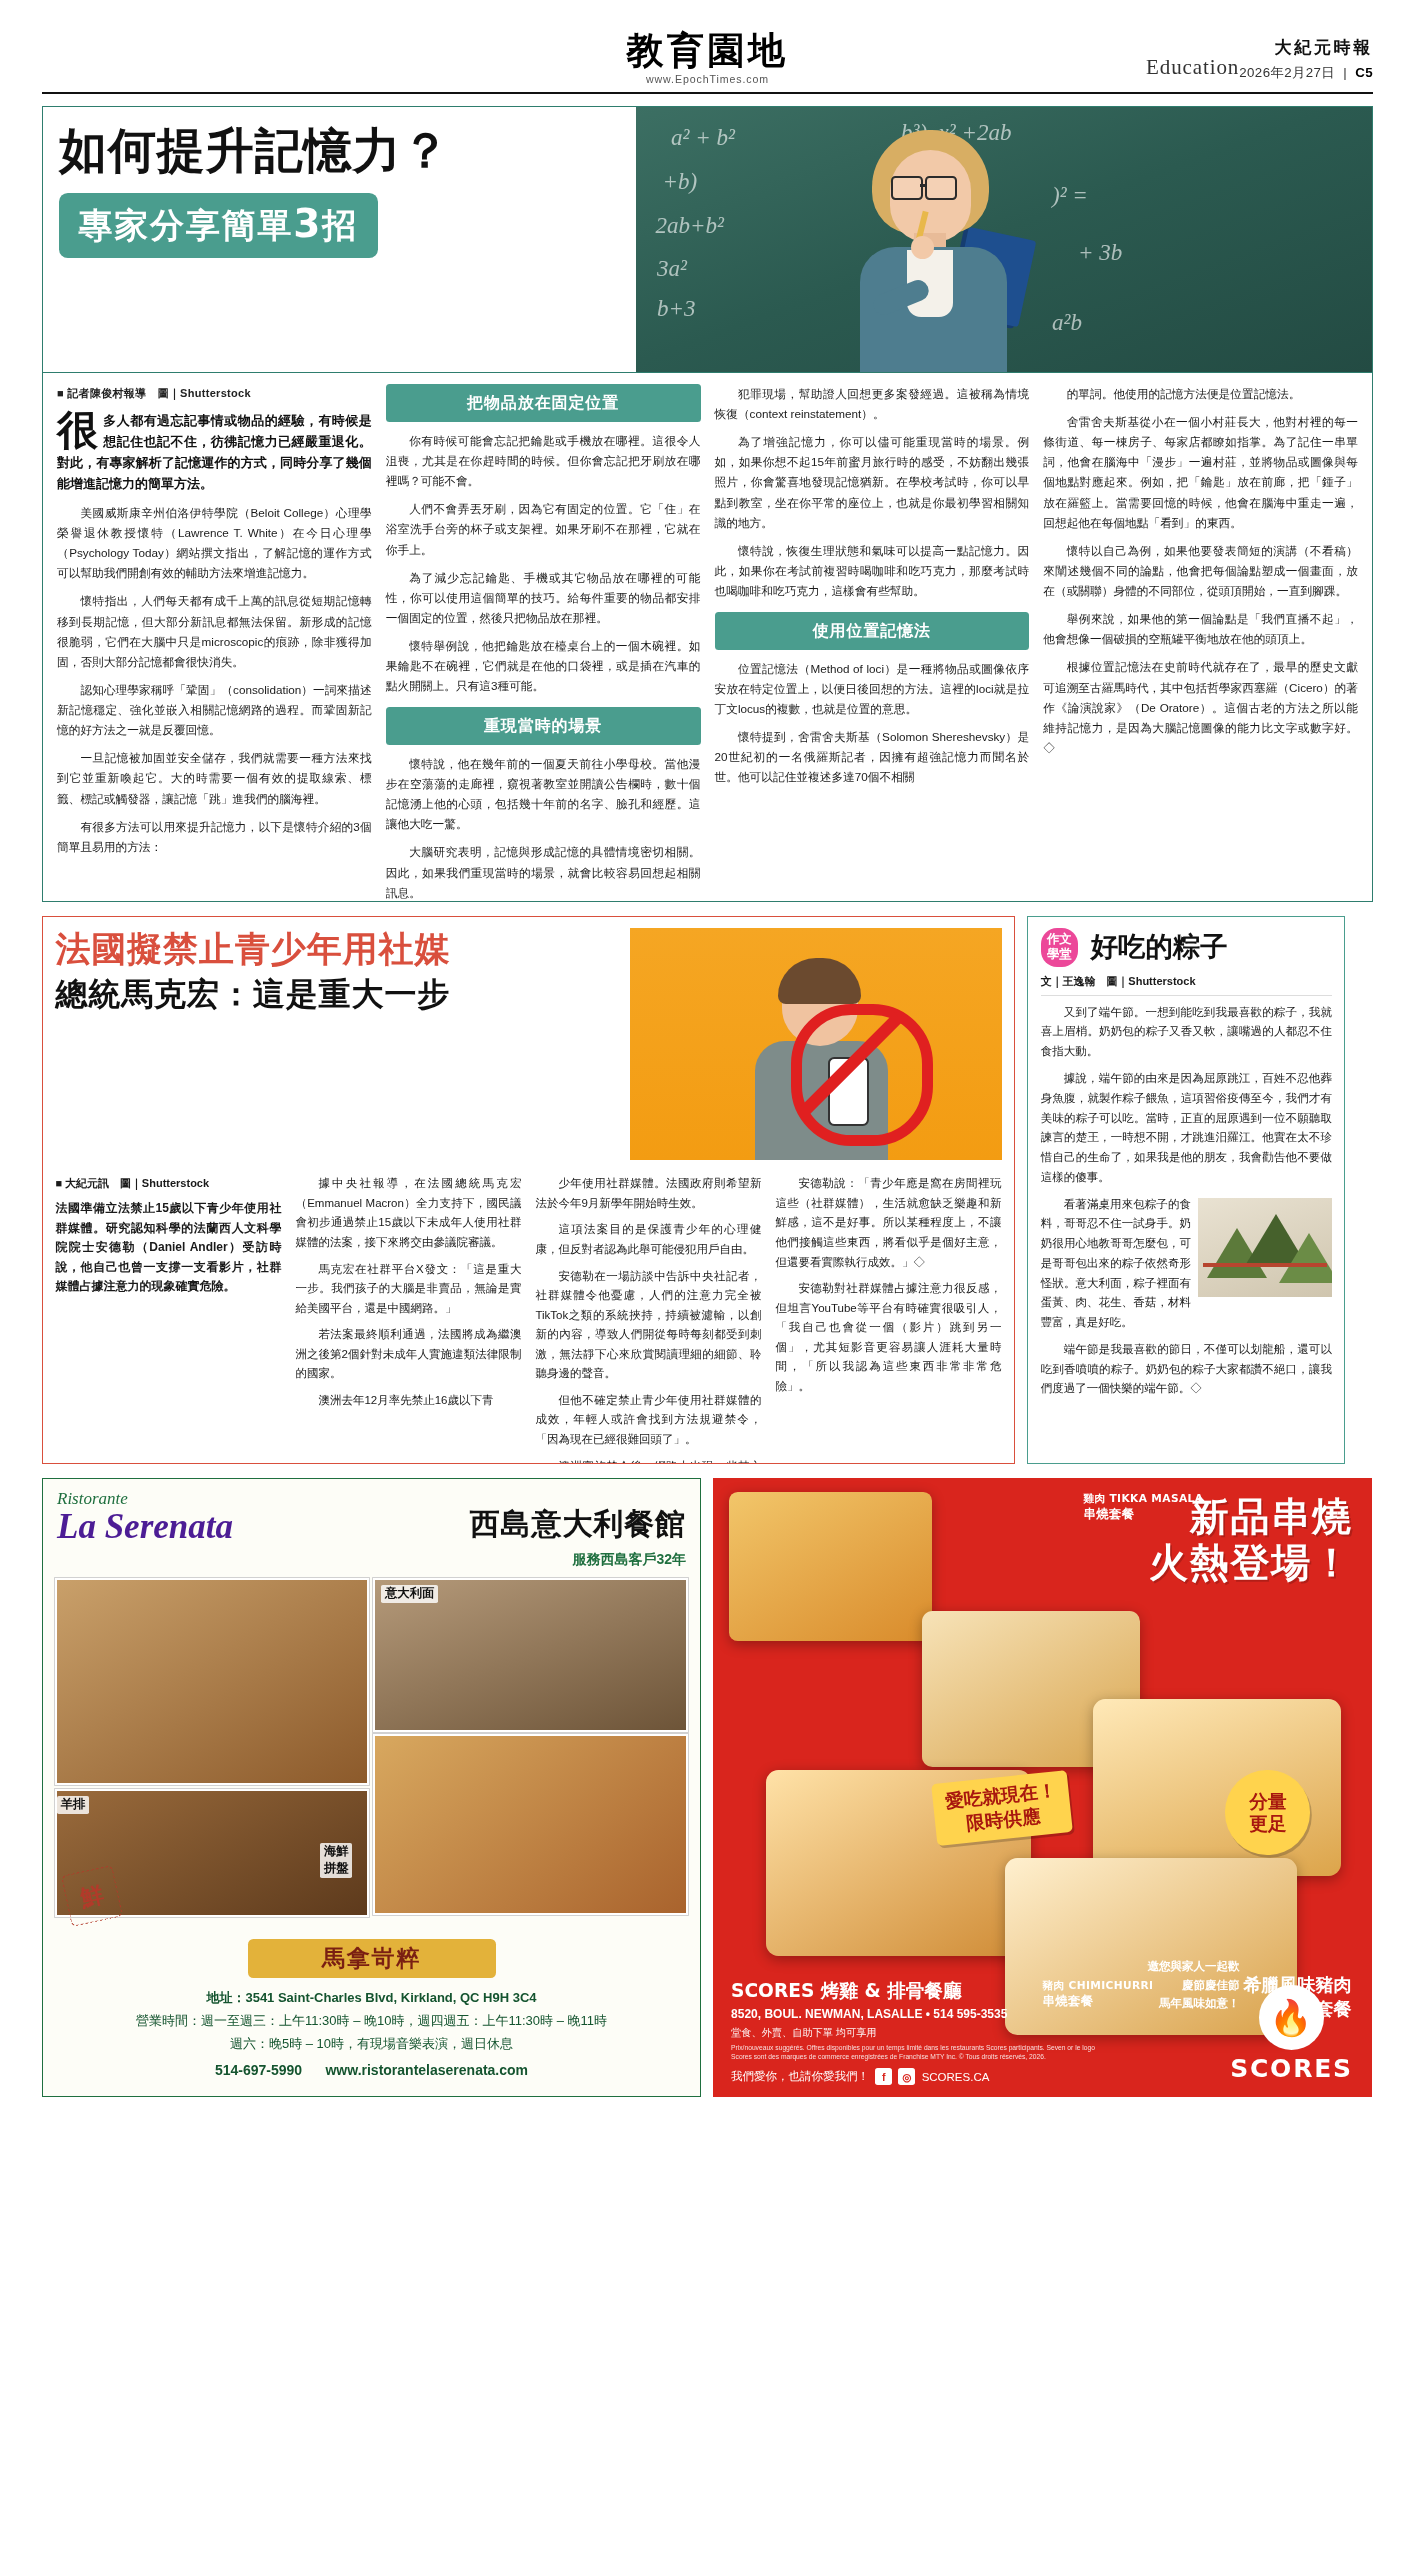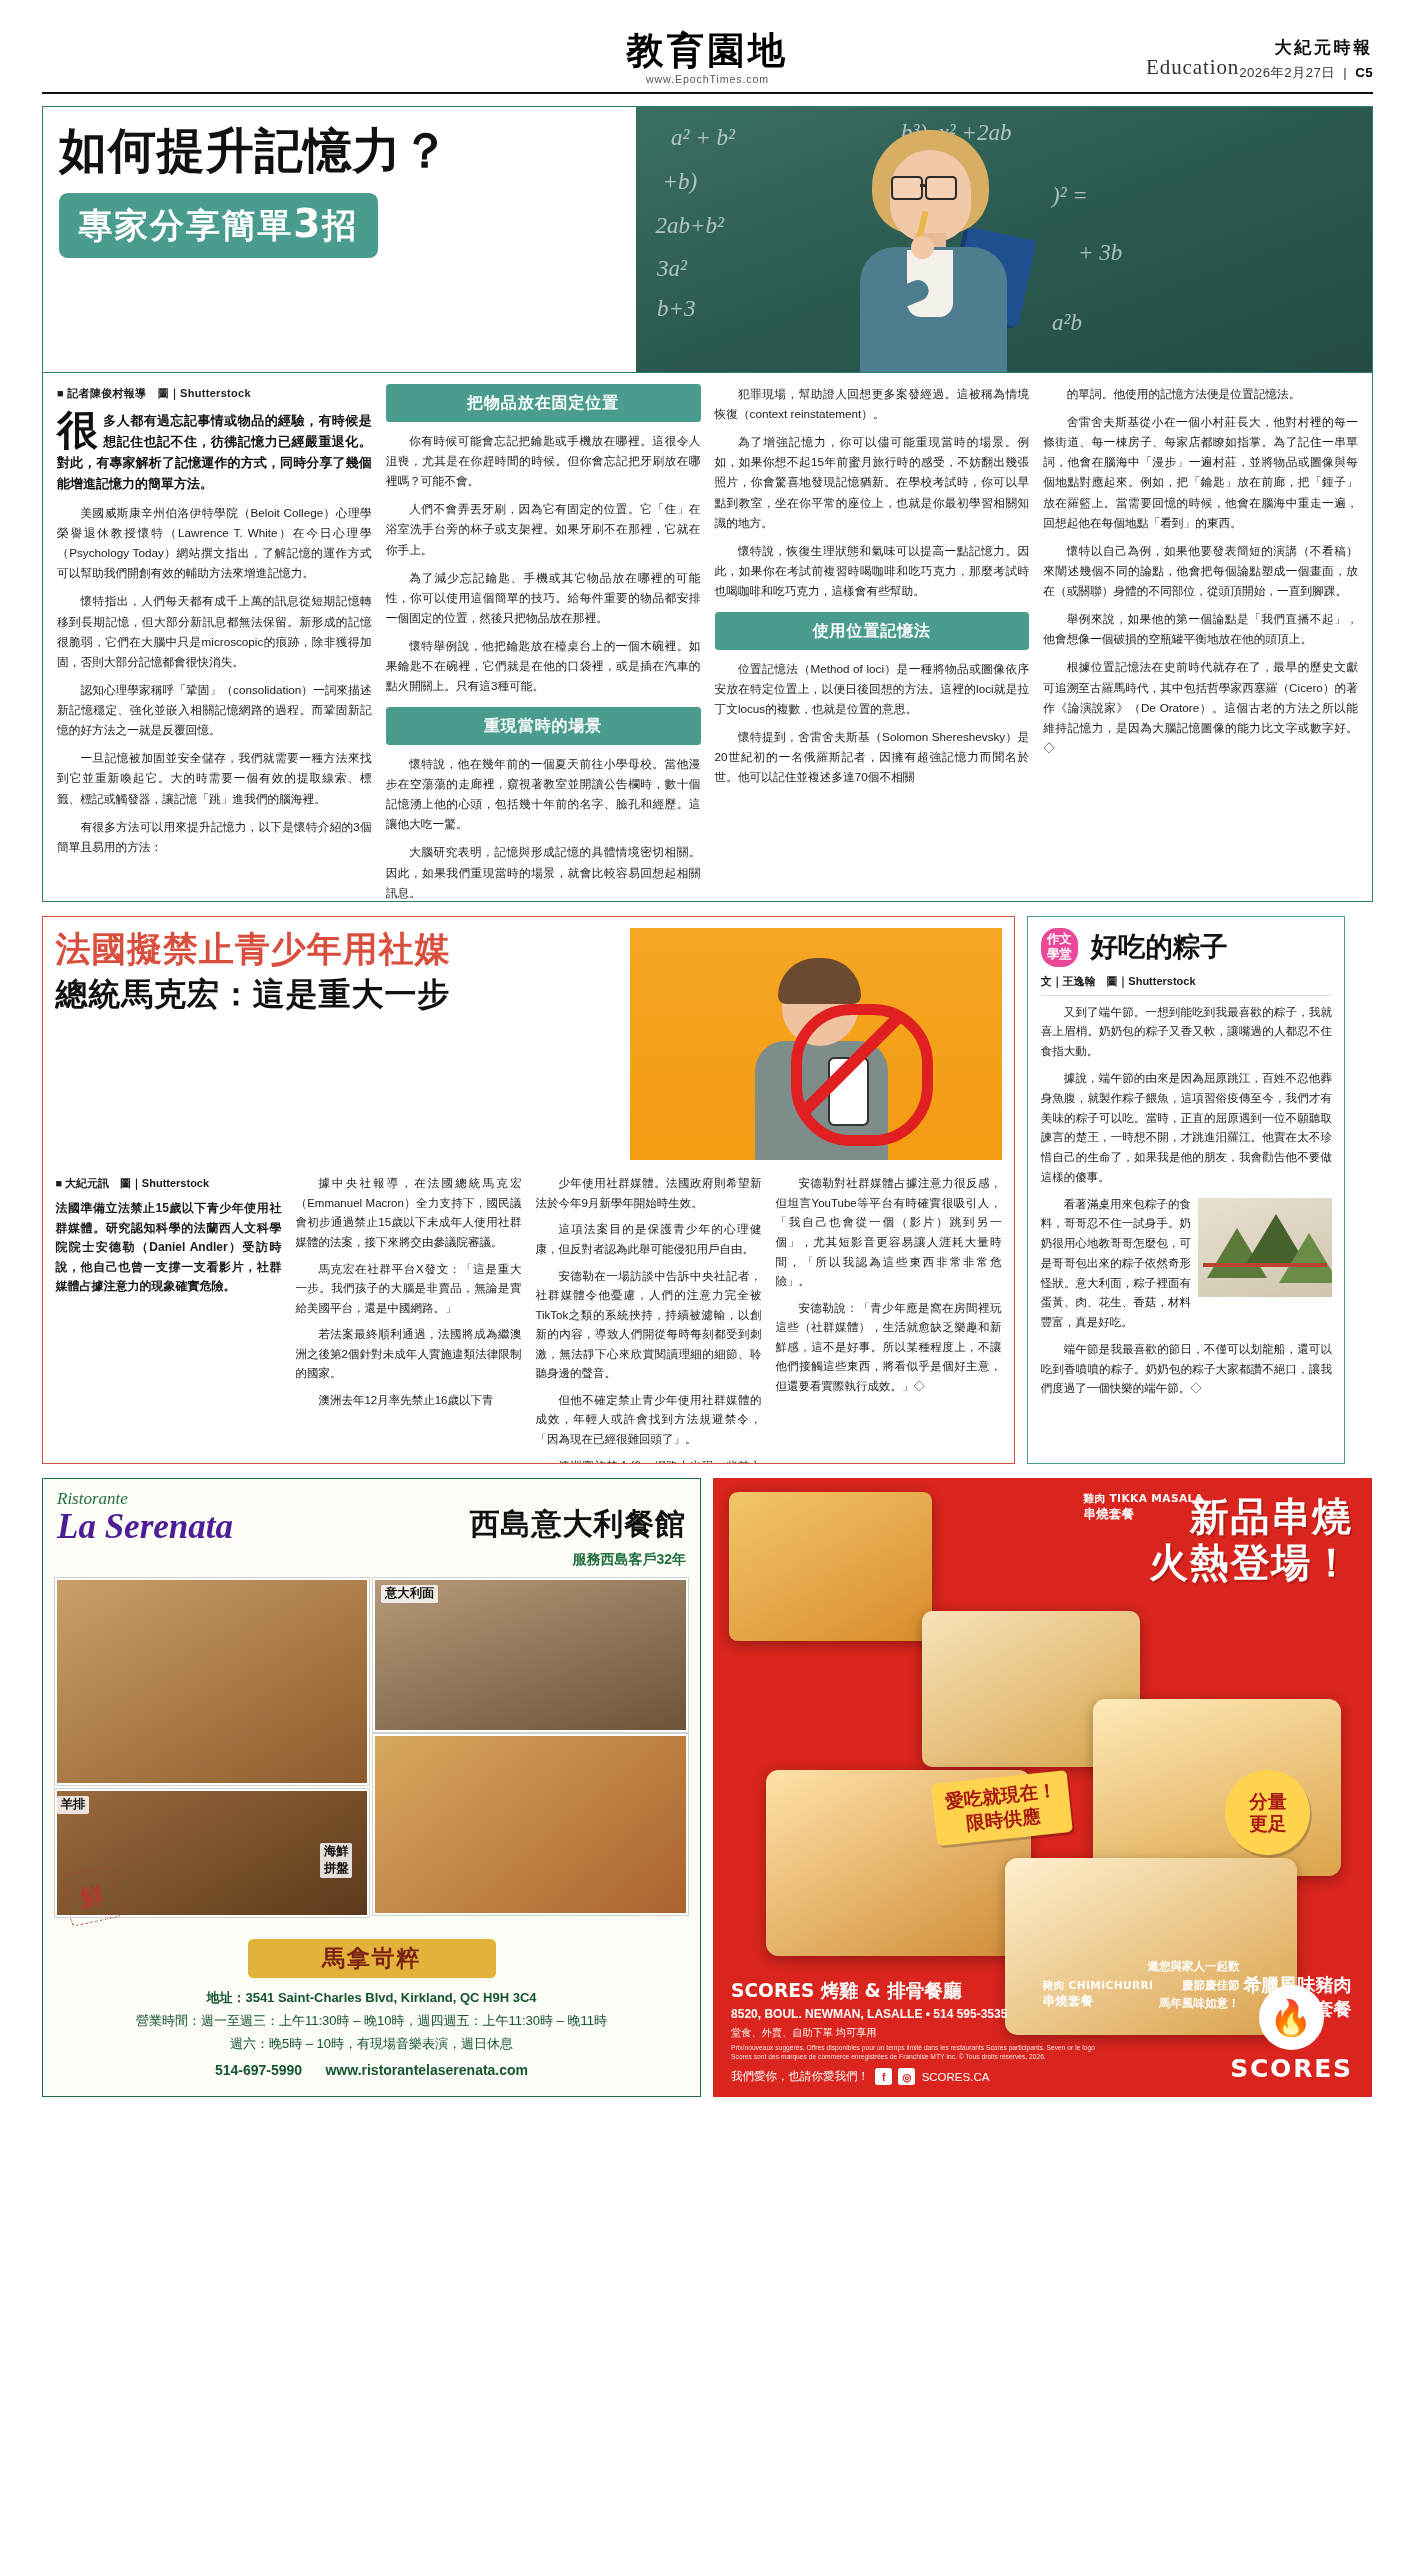--- a/index.html
+++ b/index.html
@@ -745,22 +745,22 @@
           <p>澳洲去年12月率先禁止16歲以下青</p>
         </div>
         <div class="a2col">
           <p>少年使用社群媒體。法國政府則希望新法於今年9月新學年開始時生效。</p>
           <p>這項法案目的是保護青少年的心理健康，但反對者認為此舉可能侵犯用戶自由。</p>
           <p>安德勒在一場訪談中告訴中央社記者，社群媒體令他憂慮，人們的注意力完全被TikTok之類的系統挾持，持續被濾輸，以創新的內容，導致人們開從每時每刻都受到刺激，無法靜下心來欣賞閱讀理細的細節、聆聽身邊的聲音。</p>
           <p>但他不確定禁止青少年使用社群媒體的成效，年輕人或許會找到方法規避禁令，「因為現在已經很難回頭了」。</p>
           <p>澳洲實施禁令後、網路上出現一些鼓文分享如何規避限制，例如利用化妝通過臉部辨識、找人幫忙驗證或藉助虛擬私人網路（VPN），法國未來執行的結果也有待觀察。</p>
         </div>
         <div class="a2col">
+          <p>安德勒說：「青少年應是窩在房間裡玩這些（社群媒體），生活就愈缺乏樂趣和新鮮感，這不是好事。所以某種程度上，不讓他們接觸這些東西，將看似乎是個好主意，但還要看實際執行成效。」◇</p>
           <p>安德勒對社群媒體占據注意力很反感，但坦言YouTube等平台有時確實很吸引人，「我自己也會從一個（影片）跳到另一個」，尤其短影音更容易讓人涯耗大量時間，「所以我認為這些東西非常非常危險」。</p>
-          <p>安德勒說：「青少年應是窩在房間裡玩這些（社群媒體），生活就愈缺乏樂趣和新鮮感，這不是好事。所以某種程度上，不讓他們接觸這些東西，將看似乎是個好主意，但還要看實際執行成效。」◇</p>
         </div>
       </div>
     </div>
 
     <div class="art-right">
       <div>
         <span class="essay-tag">
           <span>作文</span><br>
           <span>學堂</span>
         </span>

